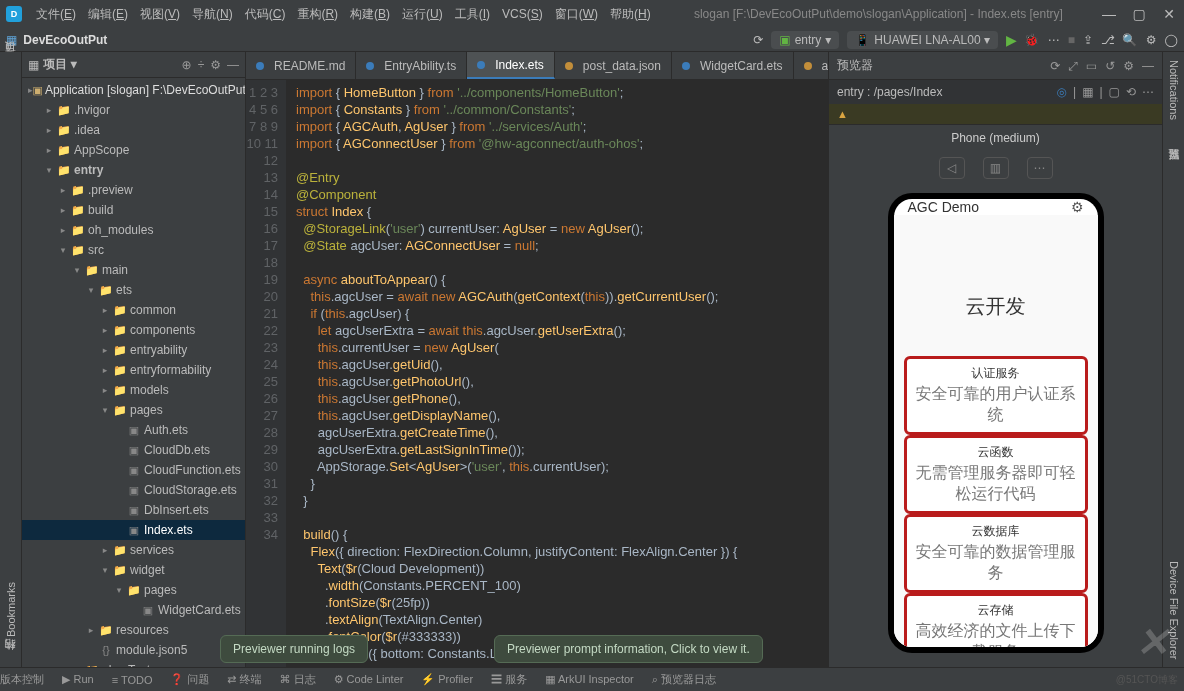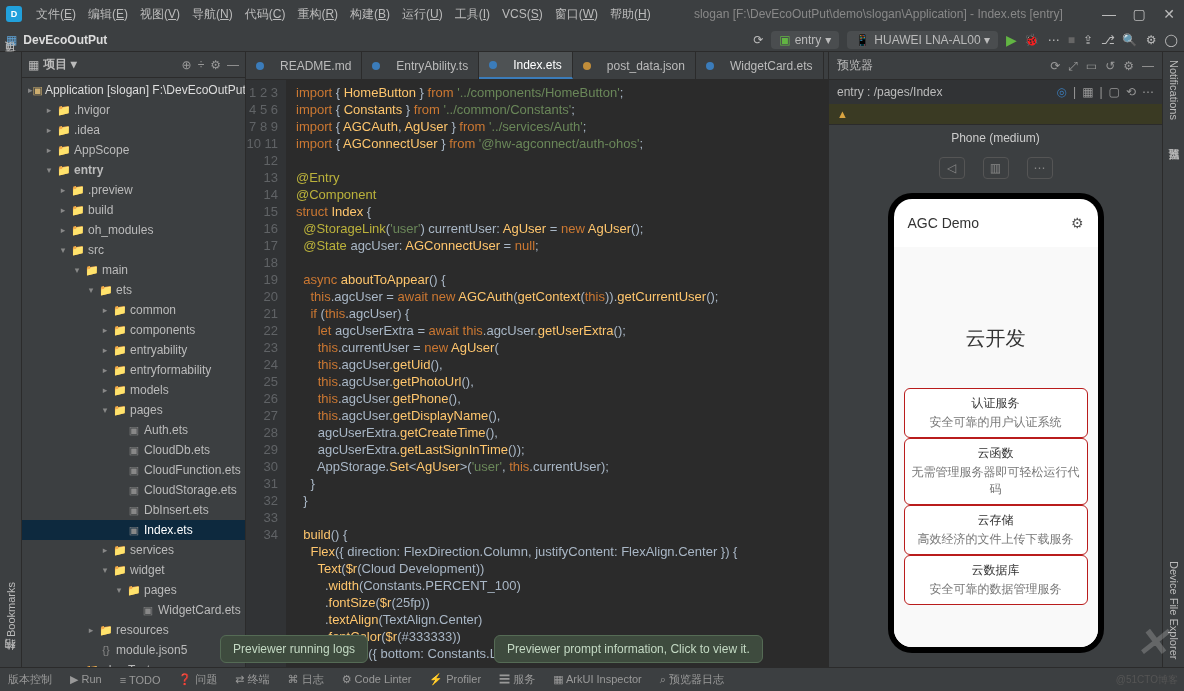--- a/index.html
+++ b/index.html
@@ -26,21 +26,21 @@
 .tree::-webkit-scrollbar{width:10px}
 .tree::-webkit-scrollbar-thumb{background:#555;border-radius:5px}
 .tnode { display:flex; align-items:center; height:20px; padding-right:4px; white-space:nowrap; cursor:default;}
 .tnode .arr { width:14px; text-align:center; color:#888; font-size:9px;}
 .tnode .ic { width:16px; text-align:center; font-size:11px; margin-right:2px;}
 .tnode.sel { background:#0d293e; color:#fff;}
 .folder{color:#cdae6f;}
 .file{color:#888;}
 .editor { flex:1; display:flex; flex-direction:column; background:#2b2b2b; min-width:0;}
 .tabs { height:28px; background:#3c3f41; display:flex; align-items:stretch; overflow:hidden; border-bottom:1px solid #2b2b2b;}
-.tab { display:flex; align-items:center; padding:0 10px; gap:16px; border-right:1px solid #2b2b2b; color:#bbb; font-size:12px;}
+.tab { display:flex; align-items:center; padding:0 10px; gap:10px; border-right:1px solid #2b2b2b; color:#bbb; font-size:12px;}
 .tab.active { background:#4e5254; color:#fff; border-bottom:2px solid #3b7cba;}
 .tab .dot{width:8px;height:8px;border-radius:50%;}
 .codearea { flex:1; display:flex; overflow:hidden; background:#2b2b2b; font-family:Consolas,monospace; font-size:13px; line-height:17px;}
 .gutter { width:40px; text-align:right; padding:4px 8px 0 0; color:#606366; background:#313335;}
 .codelines { flex:1; padding:4px 0 0 10px; white-space:pre; color:#a9b7c6; overflow:hidden;}
 .kw{color:#cc7832;} .str{color:#6a8759;} .dec{color:#bbb23b;} .typ{color:#ffc66d;} .fn{color:#ffc66d;} .p{color:#a9b7c6}
 .previewer { width:334px; background:#3c3f41; border-left:1px solid #2b2b2b; display:flex; flex-direction:column;}
 .prevhead { height:28px; display:flex; align-items:center; padding:0 8px; border-bottom:1px solid #2b2b2b; gap:6px;}
 .prevhead .tools{margin-left:auto;display:flex;gap:8px;color:#999;}
 .prevpath { height:24px; display:flex; align-items:center; padding:0 8px; background:#313335; gap:6px;}
@@ -49,27 +49,27 @@
 .phonelbl { text-align:center; padding:6px; color:#ccc;}
 .navrow { display:flex; justify-content:center; gap:18px; padding:6px 0 10px;}
 .navrow div{width:26px;height:22px;border:1px solid #555;border-radius:4px;display:flex;align-items:center;justify-content:center;color:#888;}
 .phonewrap { flex:1; display:flex; justify-content:center; align-items:flex-start; padding-top:4px; overflow:hidden;}
 .phone { width:216px; height:460px; background:#000; border-radius:24px; padding:6px;}
 .screen { width:100%; height:100%; background:#fff; border-radius:18px; display:flex; flex-direction:column; overflow:hidden;}
 .apphead { height:48px; display:flex; align-items:center; padding:0 14px; color:#333; font-size:14px;}
 .apphead .gear{margin-left:auto;color:#555;}
 .appbody { flex:1; background:#f9f9f9; display:flex; flex-direction:column; align-items:center; padding-top:78px; gap:28px;}
 .apptitle { font-size:20px; color:#333; font-weight:500; margin-bottom:8px;}
-.card { width:184px; background:#fff; border:1px solid #b91c1c; border-radius:6px; padding:6px 4px; text-align:center;}
+.card { width:184px; background:#fff; border:3px solid #b91c1c; border-radius:6px; padding:6px 4px; text-align:center;}
 .card .ct{font-size:12px;color:#333;}
-.card .cs{font-size:12px;color:#777;margin-top:2px;}
+.card .cs{font-size:16px;color:#777;margin-top:2px;}
 .rightgutter { width:22px; background:#3c3f41; display:flex; flex-direction:column; align-items:center; padding-top:8px; gap:20px; border-left:1px solid #2b2b2b;}
 .rightgutter div { font-size:11px; color:#bbb;}
 .rightgutter .v { writing-mode:vertical-rl; }
-.statusbar { height:24px; background:#3c3f41; display:flex; align-items:center; padding:0 8px; gap:18px; border-top:1px solid #2b2b2b; font-size:11px; color:#999;}
+.statusbar { height:24px; background:#3c3f41; display:flex; align-items:center; padding:0 0; gap:18px; border-top:1px solid #2b2b2b; font-size:11px; color:#999;}
 .toast { position:absolute; bottom:28px; padding:6px 12px; background:#3e4b3e; border:1px solid #556b55; border-radius:6px; color:#c3d9c3; font-size:12px;text-align:center;}
 .watermark { position:absolute; right:14px; bottom:26px; font-size:26px; font-weight:bold; font-style:italic; color:rgba(220,220,220,0.35); letter-spacing:1px; display:flex; align-items:center; gap:4px;}
 .watermark .x{font-size:40px;color:rgba(220,220,220,0.25);}
 .blog51{position:absolute;right:6px;bottom:4px;font-size:10px;color:#555;}
 u{text-decoration:underline;}
 </style>
 </head>
 <body>
 
 <div class="menubar">
@@ -427,26 +427,26 @@
             <div id="cards">
                 <div class="card">
                   <div class="ct">认证服务</div>
                   <div class="cs">安全可靠的用户认证系统</div>
                 </div> 
                 <div class="card">
                   <div class="ct">云函数</div>
                   <div class="cs">无需管理服务器即可轻松运行代码</div>
                 </div> 
                 <div class="card">
+                  <div class="ct">云数据库</div>
+                  <div class="cs">安全可靠的数据管理服务</div>
+                </div> 
+                <div class="card">
                   <div class="ct">云存储</div>
                   <div class="cs">高效经济的文件上传下载服务</div>
-                </div> 
-                <div class="card">
-                  <div class="ct">云数据库</div>
-                  <div class="cs">安全可靠的数据管理服务</div>
                 </div> 
               </div>
           </div>
         </div>
       </div>
     </div>
   </div>
 
   <div class="rightgutter">
     <div class="v">Notifications</div>

